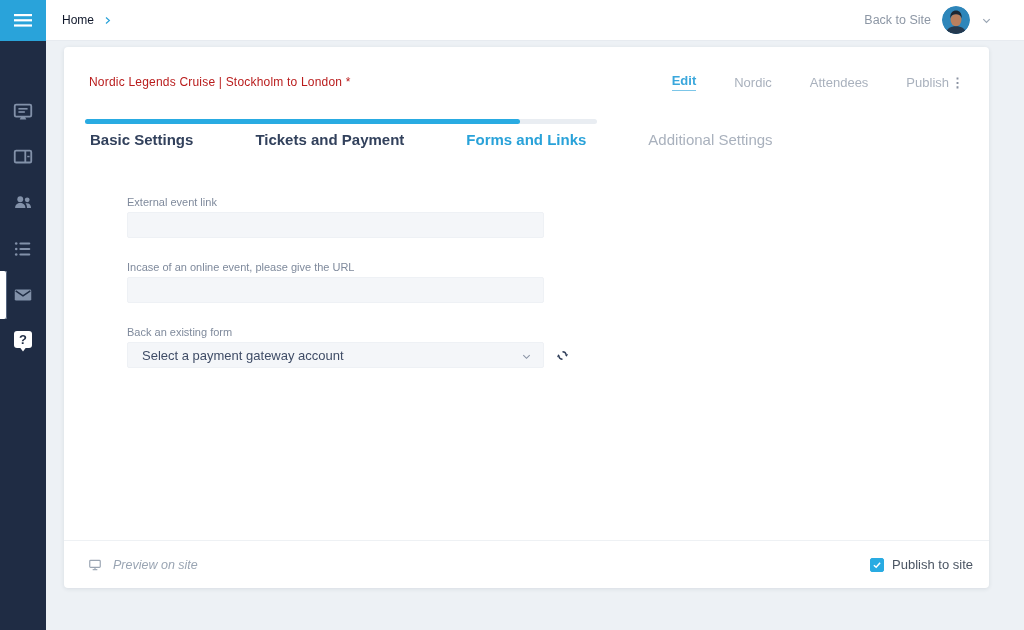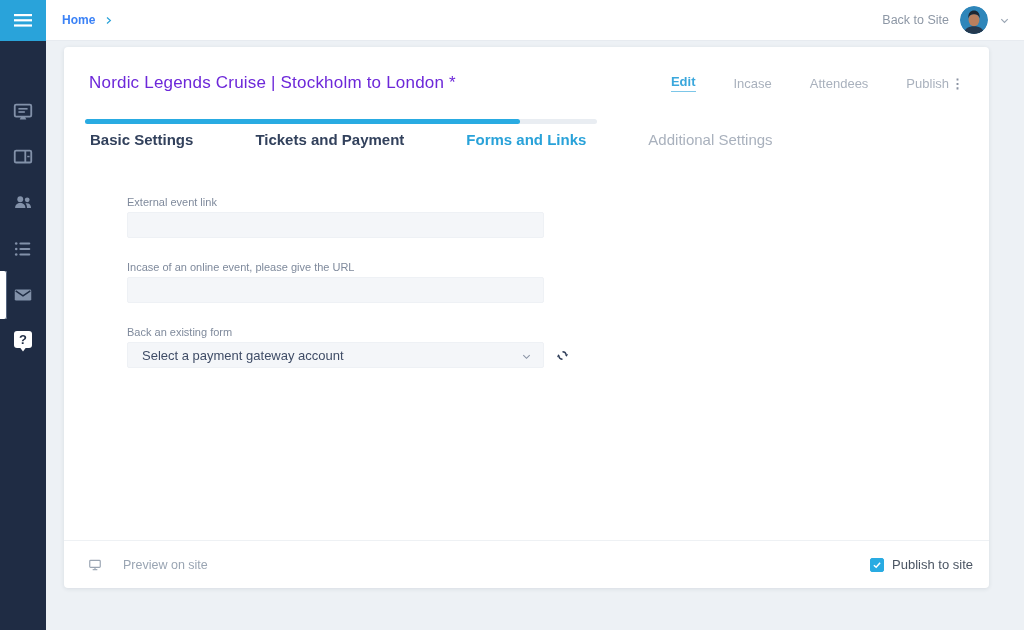--- a/index.html
+++ b/index.html
@@ -17,23 +17,23 @@
     position:absolute; top:0; left:0; width:1024px; height:41px;
     background:#ffffff; border-bottom:1px solid #e7ebf0;
     display:flex; align-items:center; z-index:20;
   }
   .hamburger-btn {
     width:46px; height:41px; background:#29a3da; flex:0 0 46px;
     display:flex; align-items:center; justify-content:center; cursor:pointer;
   }
   .breadcrumb { display:flex; align-items:center; margin-left:16px; gap:9px; }
   .breadcrumb-home {
-    color:#3b82f6; font-size:12px; font-weight:700; text-decoration:none; cursor:pointer;
-  }
-  .topbar-right { margin-left:auto; display:flex; align-items:center; padding-right:14px; gap:11px; }
+    color:#0f172a; font-size:12px; font-weight:400; text-decoration:none; cursor:pointer;
+  }
+  .topbar-right { margin-left:auto; display:flex; align-items:center; padding-right:32px; gap:11px; }
   .back-to-site { color:#8d97a5; font-size:12.5px; cursor:pointer; }
   .avatar { width:28px; height:28px; border-radius:50%; overflow:hidden; cursor:pointer; }
 
   
   .sidebar {
     position:absolute; top:41px; left:0; width:46px; height:589px;
     background:#1f2c44; z-index:10;
   }
   .side-icon {
     position:absolute; left:12px; width:22px; height:24px;
@@ -48,21 +48,21 @@
   
   .card {
     position:absolute; left:64px; top:47px; width:925px; height:541px;
     background:#ffffff; border-radius:4px;
     box-shadow:0 1px 4px rgba(30,45,70,0.10);
   }
   .card-header {
     display:flex; align-items:center; justify-content:space-between;
     padding:26px 25px 0 25px;
   }
-  .page-title { font-size:17px; color:#6d28d9; font-weight:400; letter-spacing:.2px; }
+  .page-title { font-size:12px; color:#b91c1c; font-weight:400; letter-spacing:.2px; }
   .header-actions { display:flex; align-items:center; gap:38px; }
   .action-link { font-size:13px; color:#a9b1bd; cursor:pointer; }
   .action-link.active {
     color:#3aa7dc; font-weight:600;
     border-bottom:1px solid #7cc6e8; padding-bottom:2px;
   }
   .options-wrap { display:flex; align-items:center; gap:2px; cursor:pointer; }
   .kebab { color:#8b93a2; font-size:13px; font-weight:700; line-height:1; }
 
   
@@ -97,21 +97,21 @@
   .select-value { font-size:13px; color:#3f4c66; }
   .select-chevron { position:absolute; right:11px; top:8px; }
   .refresh-btn { cursor:pointer; display:flex; align-items:center; }
 
   
   .card-footer {
     position:absolute; left:0; right:0; bottom:0; height:48px;
     border-top:1px solid #eef1f4; display:flex; align-items:center;
     padding:0 16px 0 24px;
   }
-  .preview-link { display:flex; align-items:flex-start; gap:21px; cursor:pointer; }
+  .preview-link { display:flex; align-items:flex-start; gap:11px; cursor:pointer;font-style:italic; }
   .preview-label { font-size:12.5px; color:#9aa5b3; }
   .footer-right { margin-left:auto; display:flex; align-items:center; }
   .checkbox {
     width:14px; height:14px; border-radius:2px; background:#ffffff;
     border:1px solid #b9c2cf; cursor:pointer; display:flex; align-items:center; justify-content:center;
   }
   .checkbox.checked { background:#29abe2; border-color:#29abe2; }
   .publish-label { font-size:13px; color:#4b5563; margin-left:8px; cursor:default; }
   .save-btn {
     margin-left:33px; height:28px; padding:0 29px; background:#29abe2;
@@ -208,21 +208,21 @@
   </div>
   <div class="partial-tooltip"></div>
 </div>
 
 <div class="card">
 
   <div class="card-header">
     <div class="page-title">Nordic Legends Cruise | Stockholm to London *</div>
     <div class="header-actions">
       <span class="action-link active">Edit</span>
-      <span class="action-link">Incase</span>
+      <span class="action-link">Nordic</span>
       <span class="action-link">Attendees</span>
       <span class="options-wrap">
         <span class="action-link">Publish</span>
         <span class="kebab">⋮</span>
       </span>
     </div>
   </div>
 
   <div class="progress-track">
     <div class="progress-fill" style="width: 85%;"></div>

